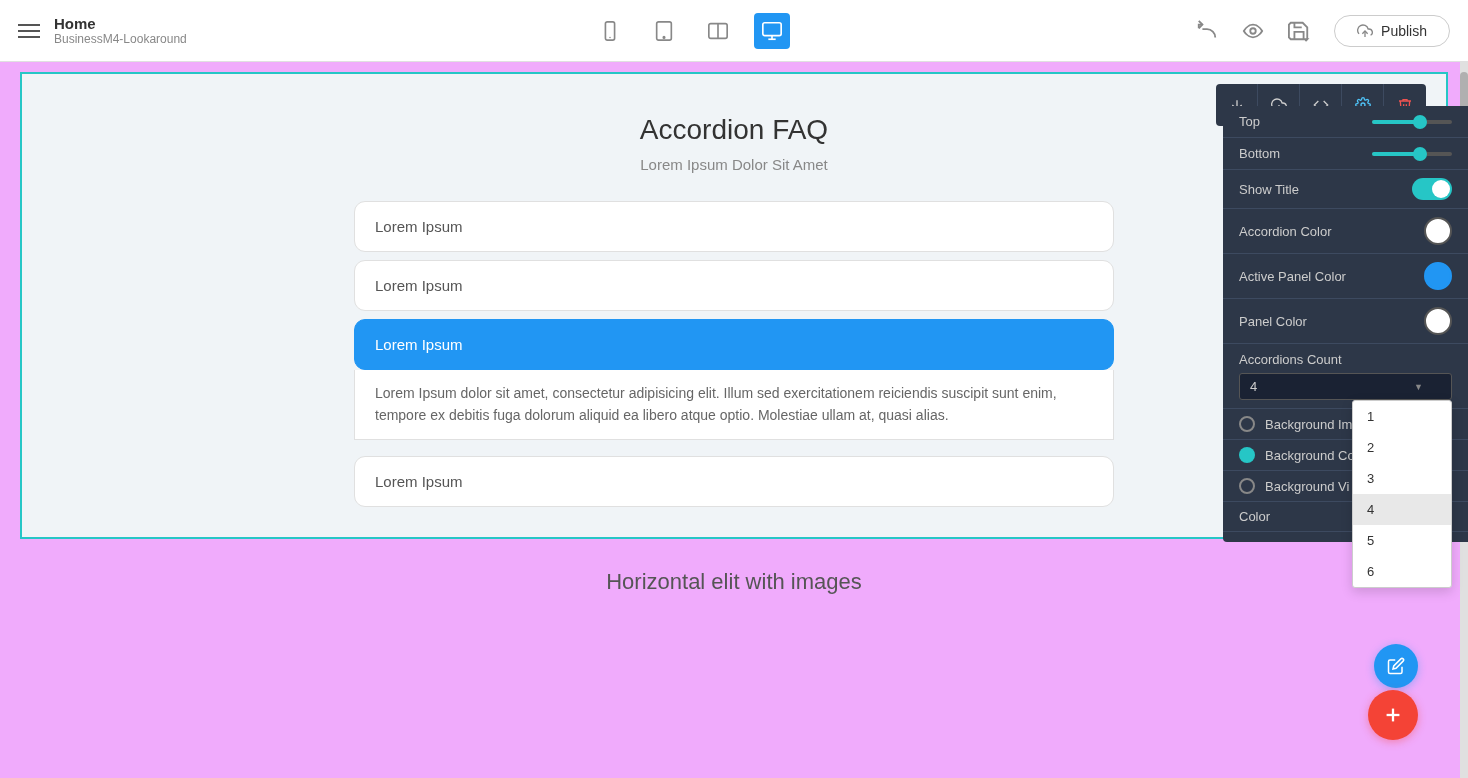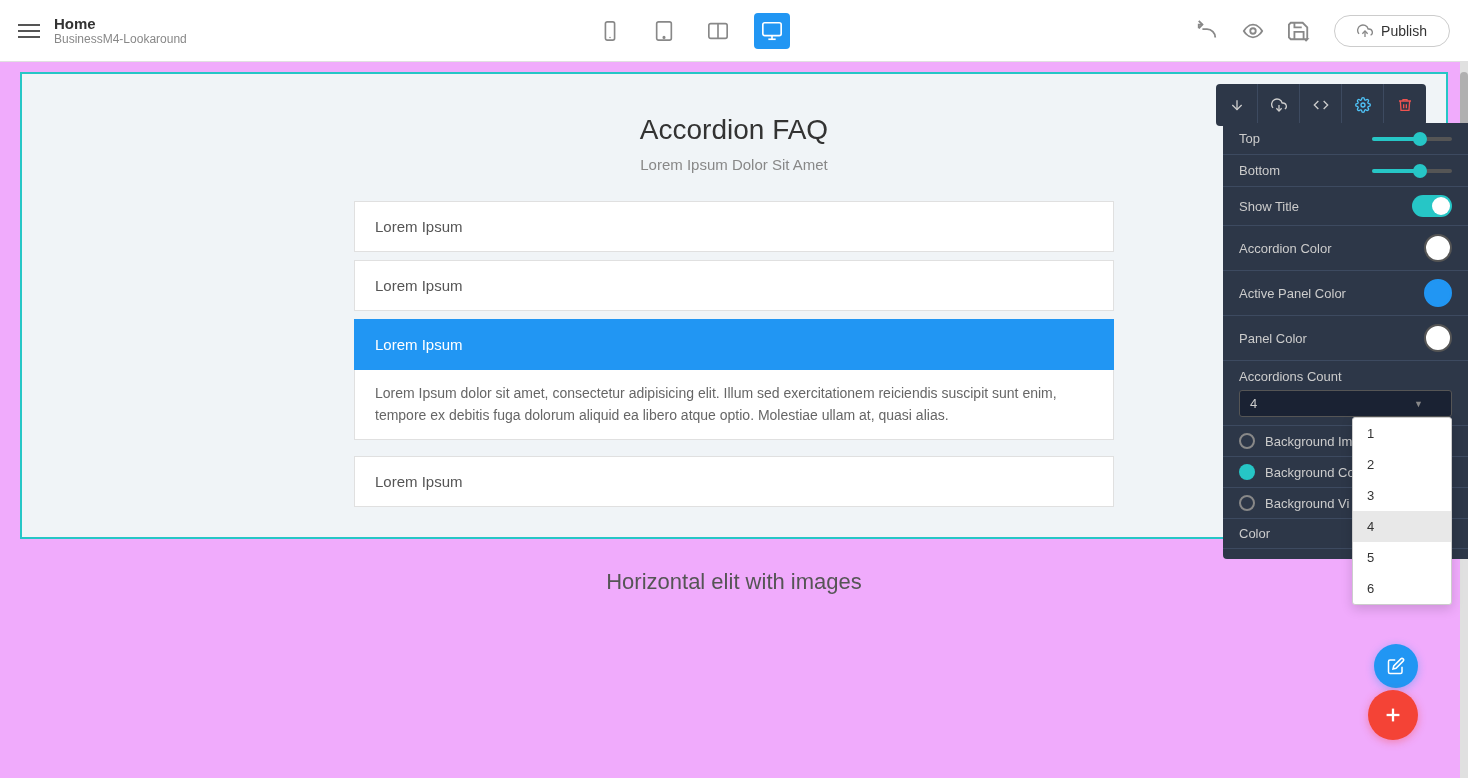--- a/index.html
+++ b/index.html
@@ -81,21 +81,21 @@
       text-align: center;
       font-size: 15px;
       color: #888;
       margin-bottom: 28px;
     }
 
     .accordion-list { display: flex; flex-direction: column; gap: 8px; max-width: 760px; margin: 0 auto; }
     .accordion-item {
       background: #fff;
       border: 1px solid #e0e0e0;
-      border-radius: 0;
+      border-radius: 11px;
       padding: 16px 20px;
       font-size: 15px;
       color: #555;
       cursor: pointer;
     }
     .accordion-item.active {
       background: #2196f3;
       color: #fff;
       border-color: #2196f3;
       font-weight: 500;
@@ -166,21 +166,21 @@
       color: #ccc;
       border-right: 1px solid #3d4a60;
     }
     .section-toolbar-btn:last-child { border-right: none; }
     .section-toolbar-btn.active { color: #4fc3f7; }
     .section-toolbar-btn.danger { color: #ef5350; }
 
     
     .settings-panel {
       position: absolute;
-      top: 61px;
+      top: 44px;
       right: 0;
       width: 245px;
       background: #2d3748;
       color: #ccc;
       font-size: 13px;
       z-index: 200;
       padding-bottom: 10px;
       border-radius: 0 0 0 4px;
     }
 

